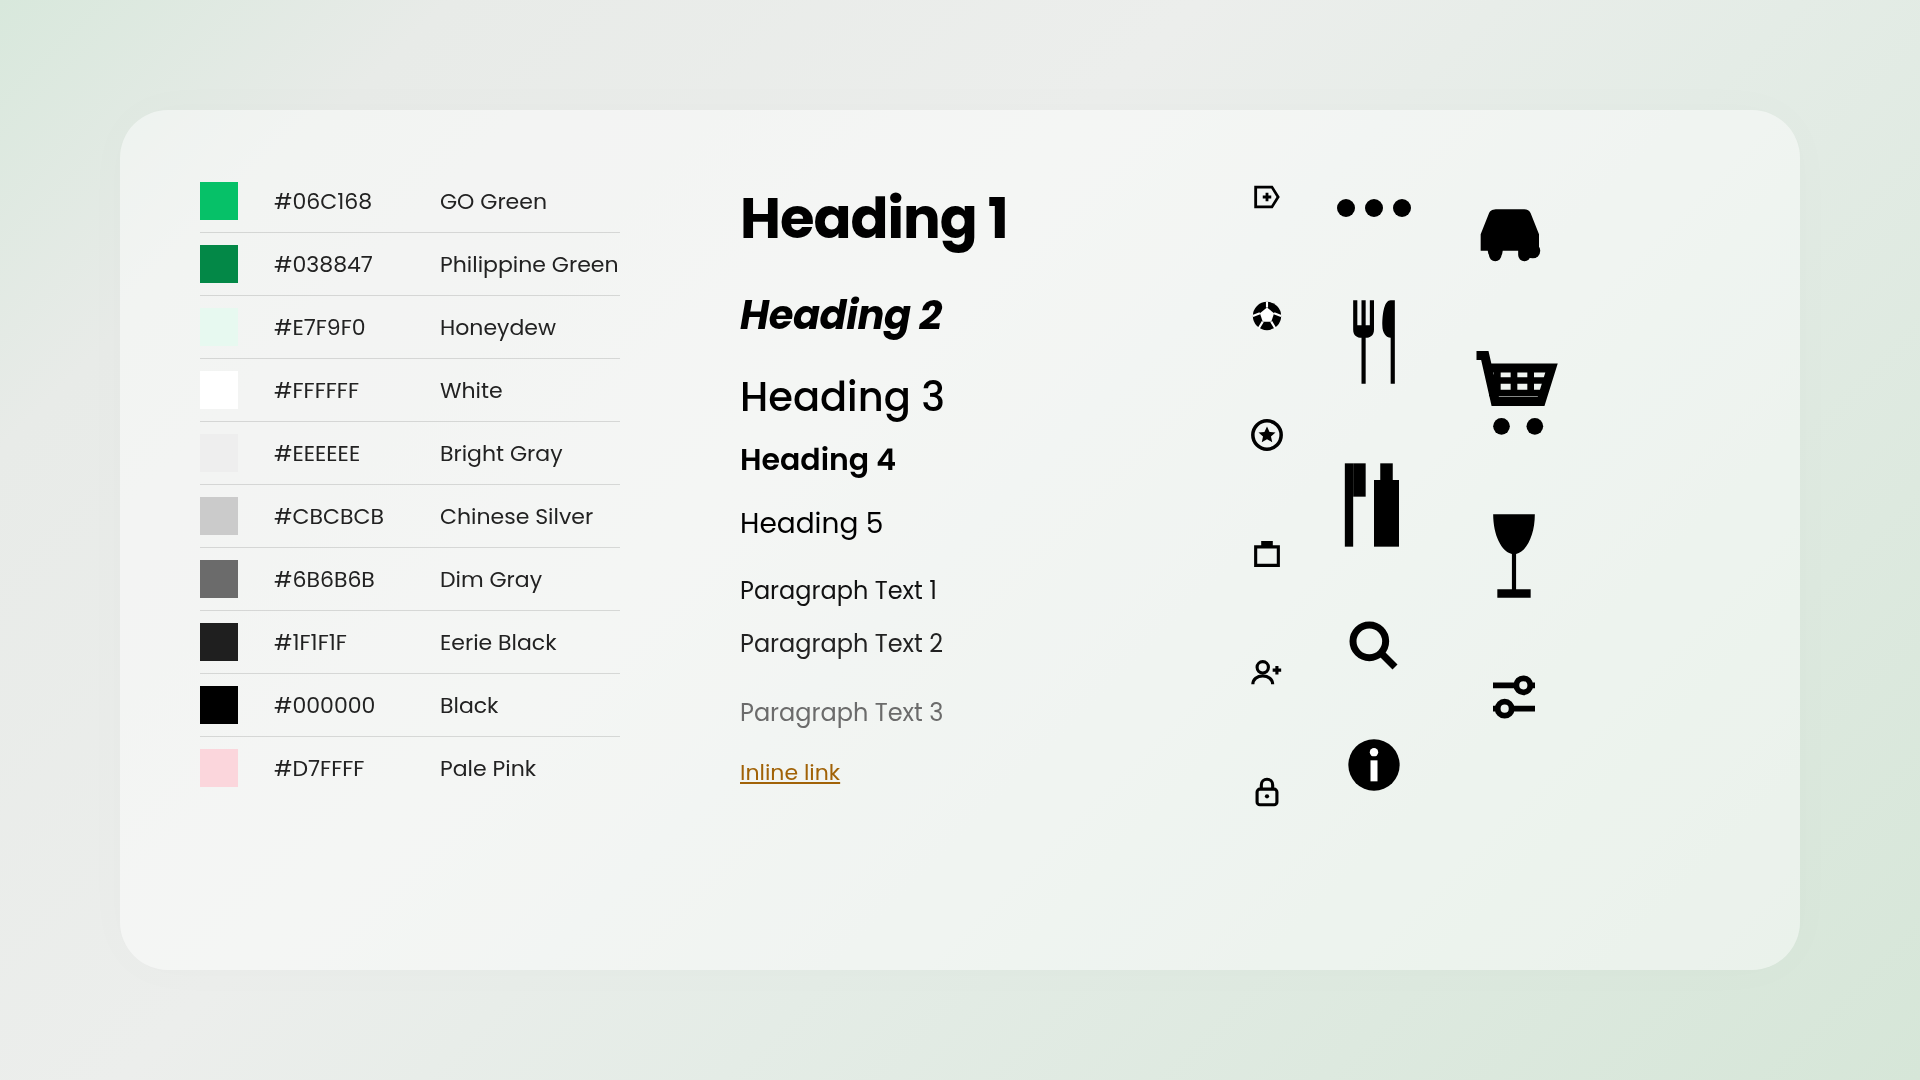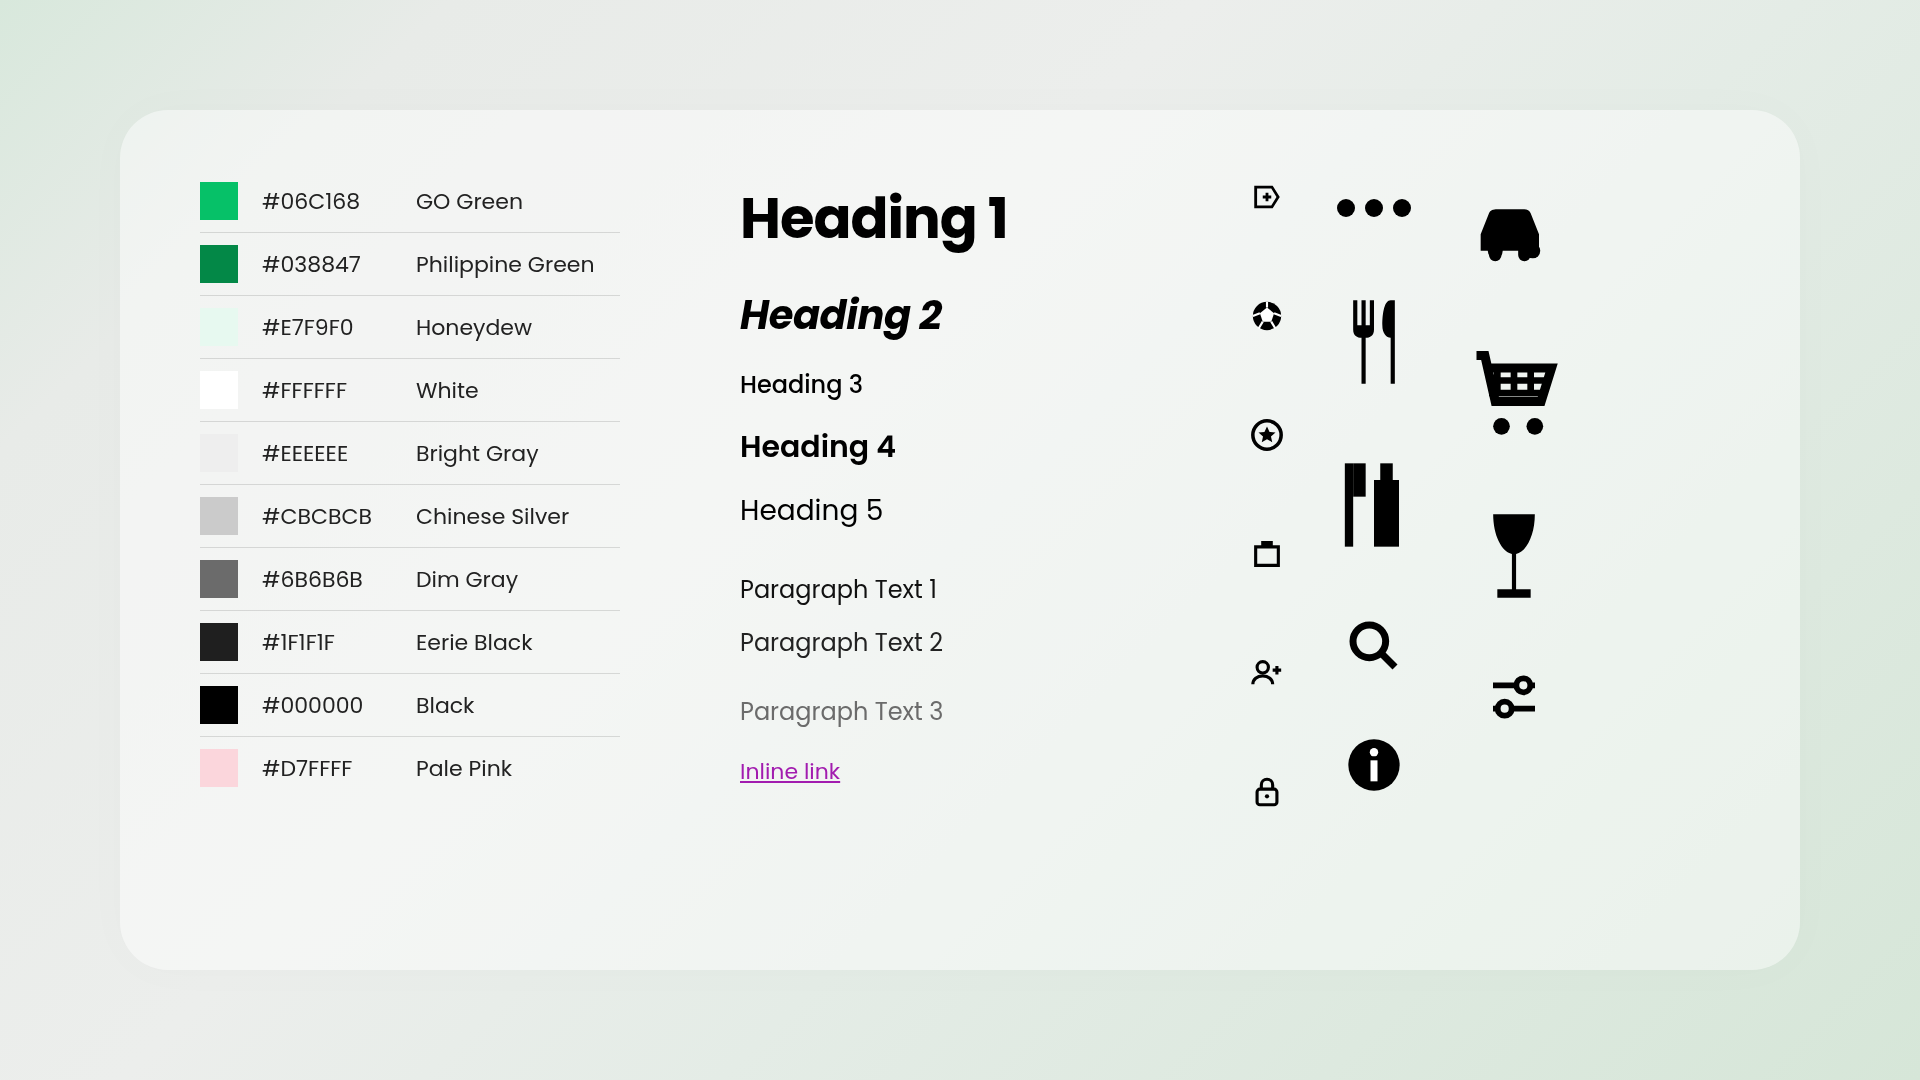--- a/index.html
+++ b/index.html
@@ -26,21 +26,21 @@
 
     
     .palette {
       width: 420px;
     }
     .swatch-row {
       display: flex;
       align-items: center;
       border-bottom: 1px solid rgba(0,0,0,0.12);
       padding: 12px 0;
-      gap: 24px;
+      gap: 36px;
     }
     .swatch-row:last-child { border-bottom: none; }
     .swatch-box {
       width: 38px;
       height: 38px;
       flex-shrink: 0;
     }
     .swatch-hex {
       width: 130px;
       font-size: 22px;
@@ -51,27 +51,27 @@
       color: #222;
     }
 
     
     .typography {
       width: 390px;
       padding-top: 6px;
     }
     .h1 { font-size: 56px; font-weight: 700; letter-spacing: -1px; margin-bottom: 24px; }
     .h2 { font-size: 40px; font-weight: 700; letter-spacing: -0.5px; margin-bottom: 22px; font-style: italic; }
-    .h3 { font-size: 24px; font-weight: 500; margin-bottom: 22px; }
+    .h3 { font-size: 40px; font-weight: 500; margin-bottom: 10px; }
     .h4 { font-size: 30px; font-weight: 600; margin-bottom: 20px; }
-    .h5 { font-size: 28px; font-weight: 400; margin-bottom: 40px; }
+    .h5 { font-size: 28px; font-weight: 400; margin-bottom: 28px; }
     .p1 { font-size: 24px; font-weight: 400; margin-bottom: 18px; color:#111; }
     .p2 { font-size: 24px; font-weight: 400; margin-bottom: 34px; color:#222; }
     .p3 { font-size: 24px; font-weight: 400; margin-bottom: 26px; color:#6b6b6b; }
-    .link { font-size: 22px; color: #a21caf; }
+    .link { font-size: 22px; color: #a16207; }
 
     
     .icons {
       flex: 1;
       display: flex;
       gap: 40px;
       padding-top: 10px;
     }
     .icon-col {
       display: flex;

